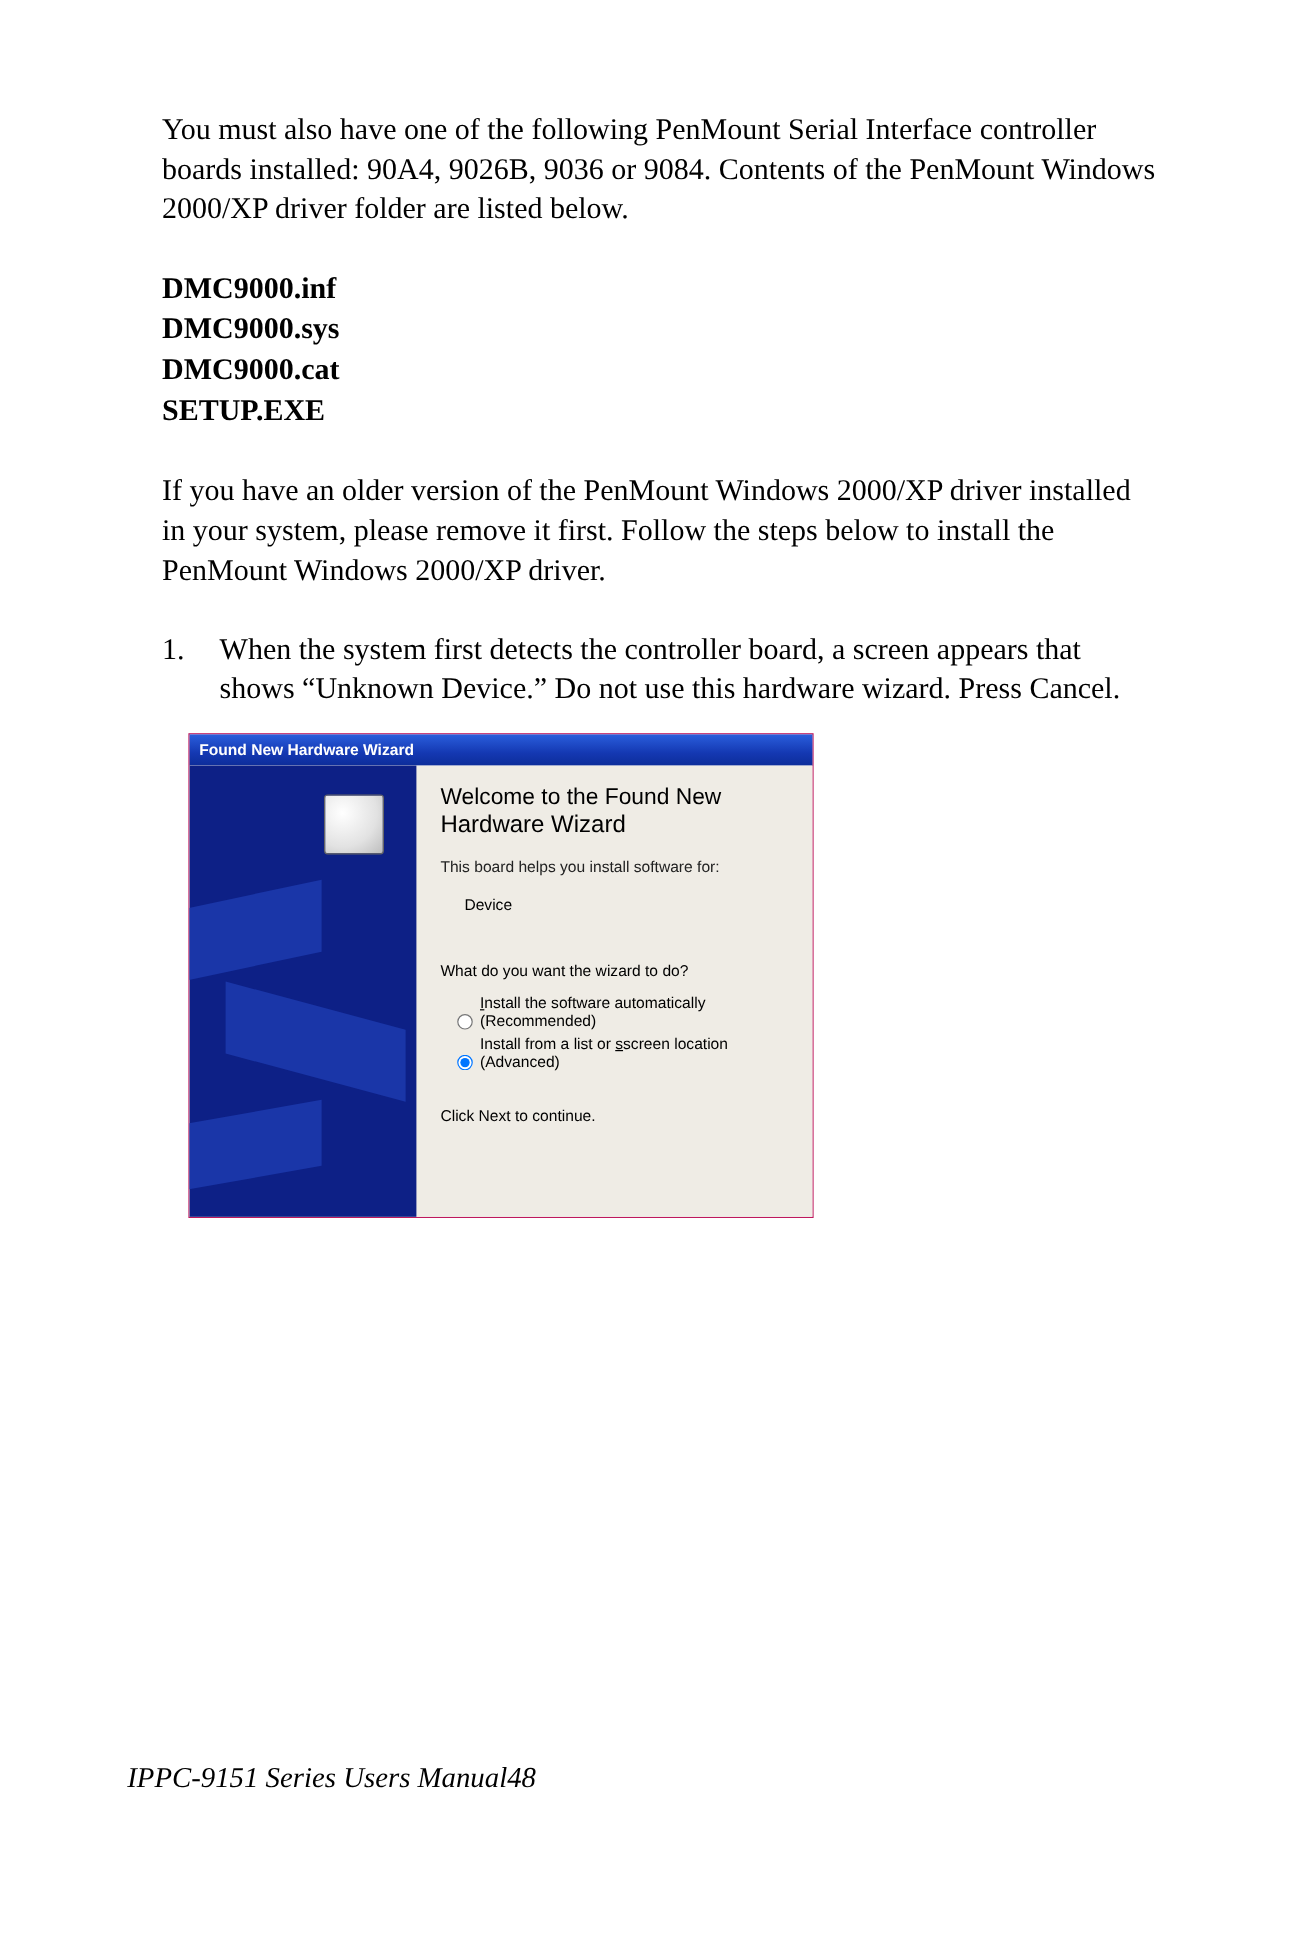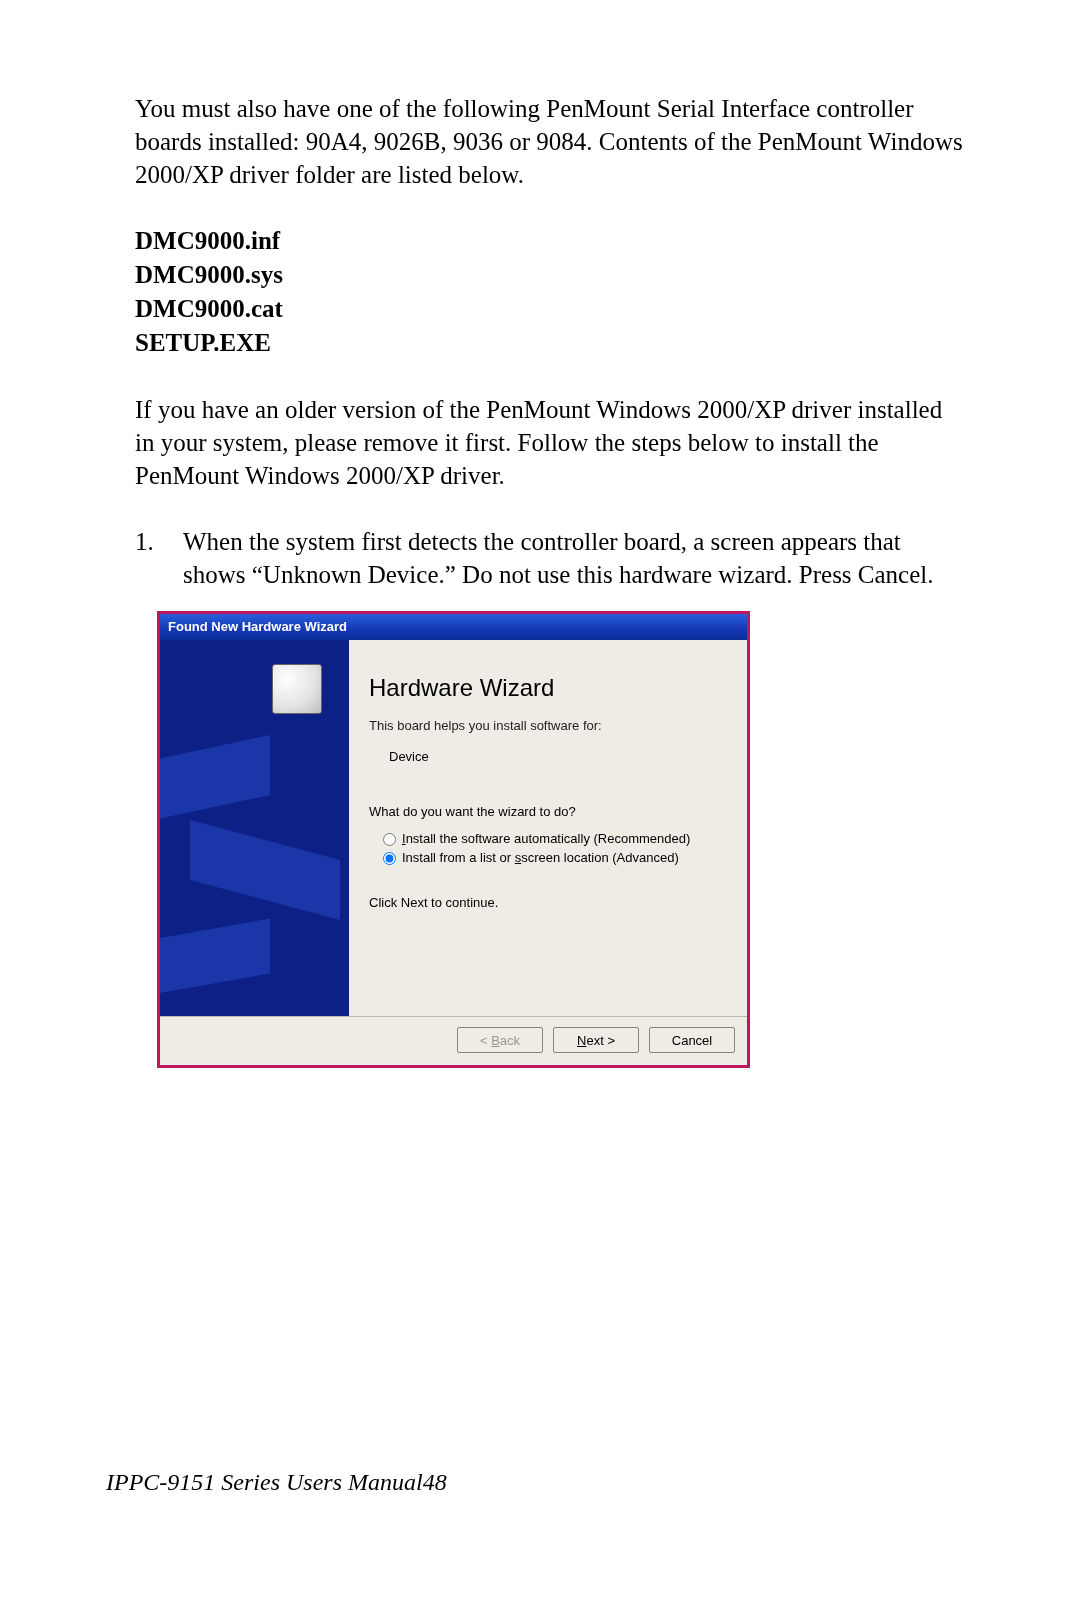--- a/index.html
+++ b/index.html
@@ -33,22 +33,22 @@
     margin-bottom: 20px;
   }
   .ol-num { width: 48px; flex-shrink: 0; }
   .ol-body { flex: 1; }
   
   .wizard-wrap {
     margin-left: 22px;
     margin-top: 6px;
   }
   .wizard {
-    width: 593px;
-    border: 3px solid #be185d;
+    width: 521px;
+    border: 1px solid #be185d;
     font-family: Tahoma, Arial, sans-serif;
     font-size: 13px;
     color: #000;
   }
   .wizard-title {
     background: linear-gradient(#2a5edc, #1438b2 60%, #0d2d9a);
     color: #fff;
     font-weight: bold;
     padding: 5px 8px 6px 8px;
   }
@@ -78,23 +78,22 @@
   }
   .content {
     flex: 1;
     padding: 16px 14px 12px 20px;
   }
   .welcome1 {
     font-size: 19px;
     color: #000;
   }
   .welcome2 {
-    font-size: 24px;
+    font-size: 20px;
     margin-bottom: 16px;
-    margin-top: 18px;
   }
   .help-text { margin-bottom: 16px; color: #222; }
   .unknown { margin-left: 20px; margin-bottom: 40px; }
   .cd-row {
     display: flex;
     align-items: flex-start;
     gap: 10px;
     margin-bottom: 32px;
   }
   .cd-icon {
@@ -172,40 +171,36 @@
     <div class="wizard">
       <div class="wizard-title">Found New Hardware Wizard</div>
       <div class="wizard-body">
         <div class="side-art">
           <div class="shape" style="left:-30px;top:110px;width:140px;height:60px;transform:skewY(-12deg);"></div>
           <div class="shape" style="left:30px;top:200px;width:150px;height:60px;transform:skewY(15deg);"></div>
           <div class="shape" style="left:-20px;top:290px;width:130px;height:55px;transform:skewY(-10deg);"></div>
           <div class="cube"></div>
         </div>
         <div class="content">
+          <div class="welcome1">Welcome to the Found New</div>
           <div class="welcome2">Hardware Wizard</div>
           <div class="help-text">This board helps you install software for:</div>
           <div class="unknown">Device</div>
           <div class="question">What do you want the wizard to do?</div>
           <label class="radio-row">
             <input type="radio" name="wizopt" style="">
             <span><span class="under">I</span><span>nstall the software automatically (Recommended)</span></span>
           </label>
           <label class="radio-row">
             <input type="radio" name="wizopt" checked="" style="">
             <span><span>Install from a list or </span><span class="under">s</span><span>screen location (Advanced)</span></span>
           </label>
           <div class="click-next">Click Next to continue.</div>
         </div>
       </div>
-      <div class="wizard-footer">
-        <button class="btn" disabled=""><span>&lt; </span><span class="under">B</span><span>ack</span></button>
-        <button class="btn"><span class="under">N</span><span>ext &gt;</span></button>
-        <button class="btn">Cancel</button>
-      </div>
     </div>
   </div>
 
 </div>
 
 <div class="page-footer">
   <span>IPPC-9151 Series Users Manual</span>
   <span class="num">48</span>
 </div>
 

